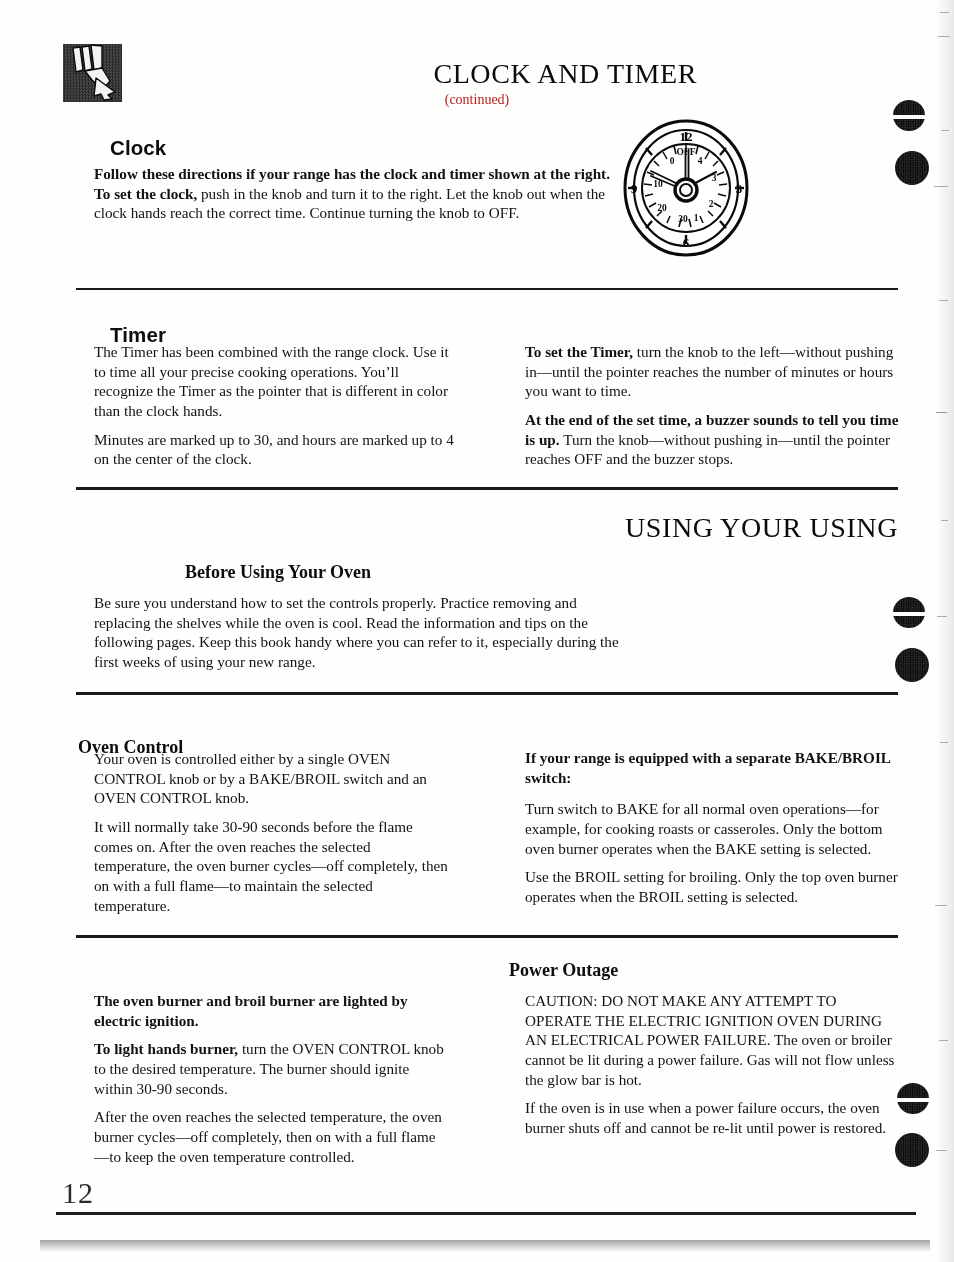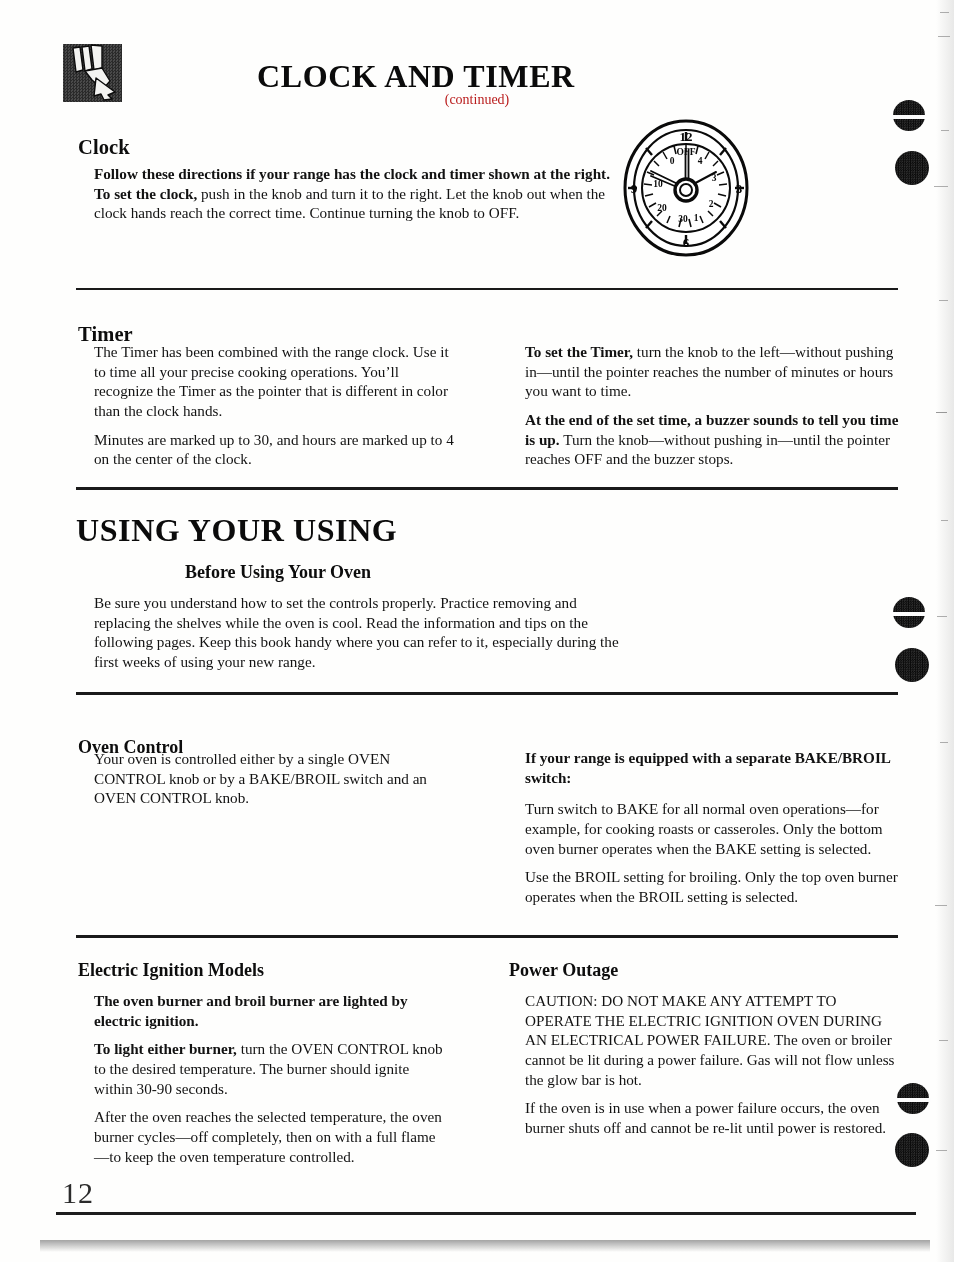--- a/index.html
+++ b/index.html
@@ -17,38 +17,39 @@
   }
 
   .page {
     position: absolute;
     inset: 0;
     background: #fefefd;
   }
 
   
   .sec-title {
-    font-family: Liberation Serif, serif;
+    font-family: Liberation Sans, sans-serif;
     font-weight: bold;
     font-size: 20.5px;
     letter-spacing: 0.1px;
     color: #0d0d0d;
+    margin-left: 32px;
   }
   .sub-title {
     font-family: "Liberation Serif", serif;
     font-weight: bold;
     font-size: 18px;
     color: #0d0d0d;
   }
   .banner {
     font-family: "Liberation Serif", serif;
-    font-weight: bold;
-    font-size: 32px;
+    font-weight: normal;
+    font-size: 28px;
     letter-spacing: 0.6px;
-    text-align: left;
+    text-align: right;
     color: #0b0b0b;
   }
   .banner-sub {
     font-family: "Liberation Serif", serif;
     font-size: 14px;
     text-align: center;
     color: #b91c1c;
   }
   p.body {
     margin: 0 0 9px 16px;
@@ -298,42 +299,40 @@
   </div>
 
   <div class="rule thick" style="top:692px;"></div>
 
   <div class="col-left" style="top:718px; width:300px;margin-top:19px;">
     <div class="sub-title">Oven Control</div>
   </div>
 
   <div class="col-left" style="top:749px; width:370px;">
     <p class="body">Your oven is controlled either by a single OVEN CONTROL knob or by a BAKE/BROIL switch and an OVEN CONTROL knob.</p>
+    <p class="body">It will normally take 30-90 seconds before the flame comes on. After the oven reaches the selected temperature, the oven burner cycles—off completely, then on with a full flame—to maintain the selected temperature.</p>
   </div>
 
   <div class="col-right" style="top:748px; width:392px;">
     <p class="body">
       <span class="b">If your range is equipped with a separate BAKE/BROIL switch:</span>
     </p>
     <p class="body" style="margin-top:12px;">Turn switch to BAKE for all normal oven operations—for example, for cooking roasts or casseroles. Only the bottom oven burner operates when the BAKE setting is selected.</p>
     <p class="body">Use the BROIL setting for broiling. Only the top oven burner operates when the BROIL setting is selected.</p>
   </div>
 
   <div class="rule thick" style="top:935px;"></div>
 
-  <div class="col-left" style="top:960px; width:380px;">
-    <div class="sub-title">Electric Ignition Models</div>
-  </div>
 
   <div class="col-left" style="top:991px; width:370px;">
     <p class="body">
       <span class="b">The oven burner and broil burner are lighted by electric ignition.</span>
     </p>
     <p class="body">
-      <span class="b">To light either burner,</span><span> turn the OVEN CONTROL knob to the desired temperature. The burner should ignite within 30-90 seconds.</span>
+      <span class="b">To light hands burner,</span><span> turn the OVEN CONTROL knob to the desired temperature. The burner should ignite within 30-90 seconds.</span>
     </p>
     <p class="body">After the oven reaches the selected temperature, the oven burner cycles—off completely, then on with a full flame—to keep the oven temperature controlled.</p>
   </div>
 
   <div class="col-right" style="top:960px; width:300px;">
     <div class="sub-title">Power Outage</div>
   </div>
 
   <div class="col-right" style="top:991px; width:395px;">
     <p class="body">CAUTION: DO NOT MAKE ANY ATTEMPT TO OPERATE THE ELECTRIC IGNITION OVEN DURING AN ELECTRICAL POWER FAILURE. The oven or broiler cannot be lit during a power failure. Gas will not flow unless the glow bar is hot.</p>

